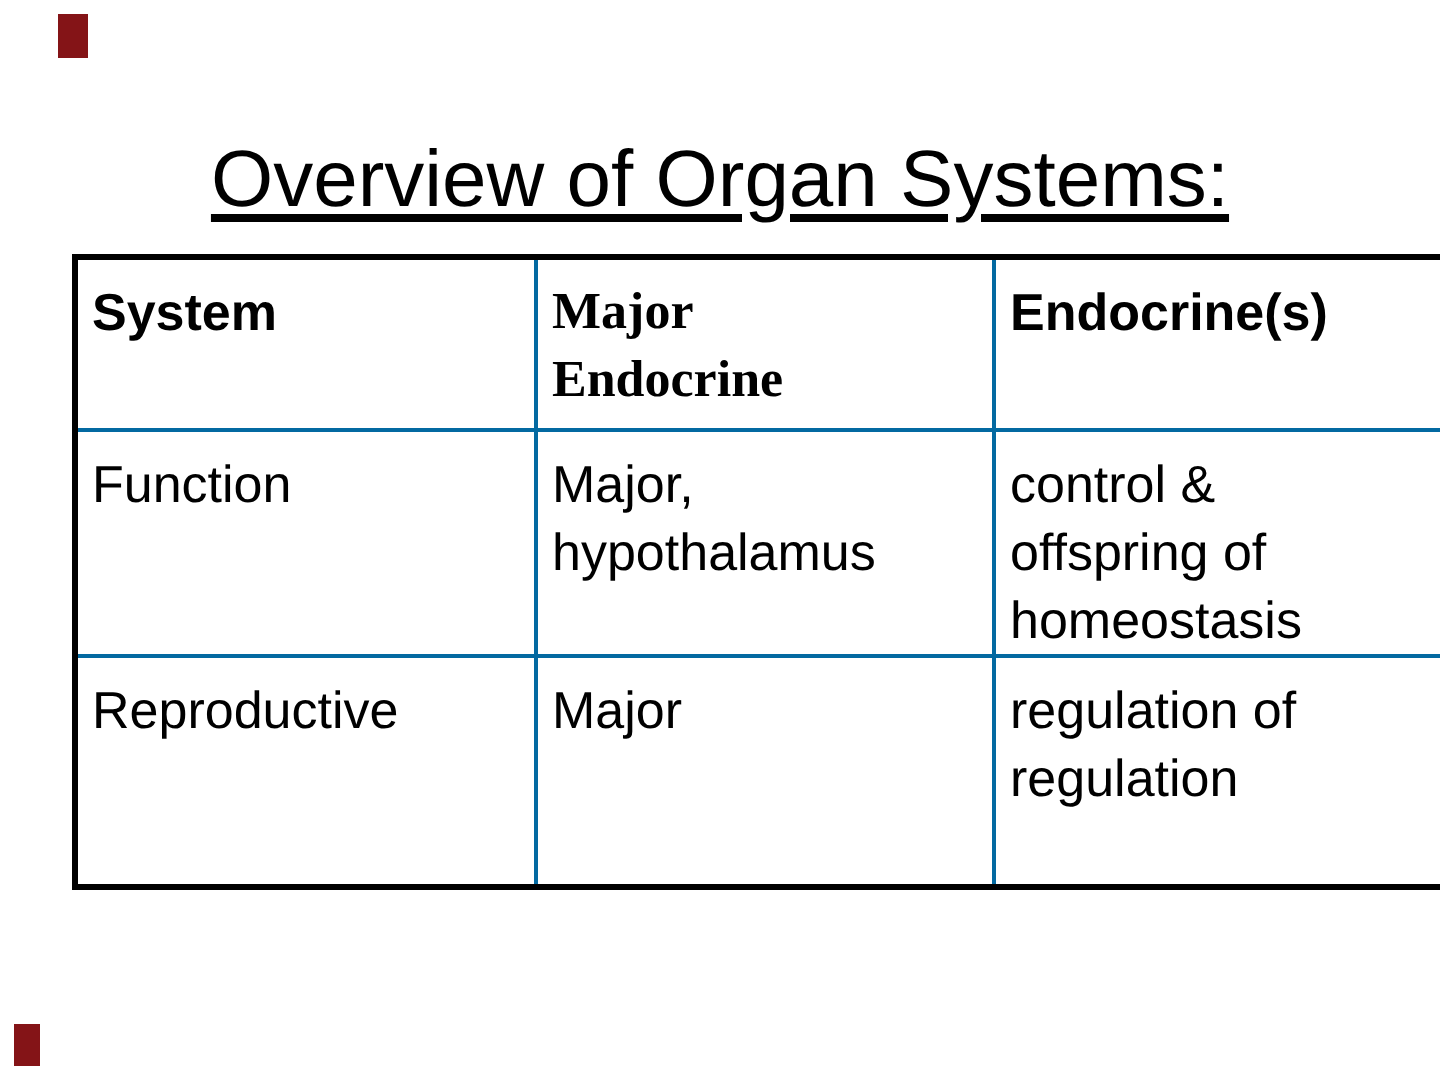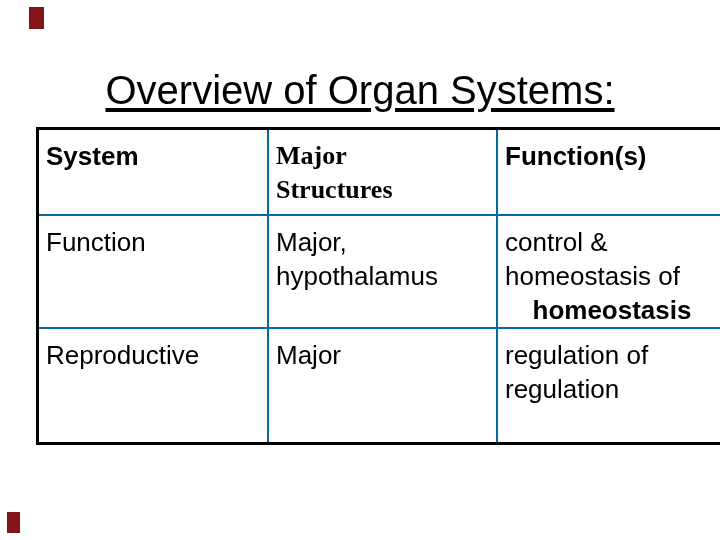--- a/index.html
+++ b/index.html
@@ -63,57 +63,57 @@
     line-height: 34px;
     overflow: hidden;
   }
   .col-system     { width: 217px; }
   .col-structures { width: 216px; font-family: Liberation Serif, serif; }
   .col-functions  { width: 214px; }
   tr.header-row td { font-weight: bold; height: 75px; }
   tr.row-endocrine td { height: 98px; }
   tr.row-reproductive td { height: 104px; margin-top: 34px; }
   .line { display: block; }
-  .bold-line { display: block; font-weight: bold; text-align: center; }
+  .bold-line { display: block; font-weight: normal; }
 </style>
 </head>
 <body>
 
 <div class="accent-rect accent-top-left" style="background: rgb(132, 20, 23);"></div>
 
 <div class="accent-rect accent-bottom-left" style="background: rgb(132, 20, 23);"></div>
 
 <h1 class="slide-title">Overview of Organ Systems:</h1>
 
 <table class="organ-table">
   <tbody>
       <tr class="header-row">
     <td class="col-system">
       <span class="line">System</span>
     </td>
     <td class="col-structures">
       <span class="line">Major</span>
-      <span class="line">Structures</span>
+      <span class="line">Endocrine</span>
     </td>
     <td class="col-functions">
-      <span class="line">Function(s)</span>
+      <span class="line">Endocrine(s)</span>
     </td>
   </tr>
 
   <tr class="row-endocrine">
     <td>
       <span class="line">Function</span>
     </td>
     <td>
       <span class="line">Major,</span>
       <span class="line">hypothalamus</span>
     </td>
     <td>
       <span class="line">control &amp;</span>
-      <span class="line">homeostasis of</span>
+      <span class="line">offspring of</span>
       <span class="bold-line">homeostasis</span>
     </td>
   </tr>
 
   <tr class="row-reproductive">
     <td>
       <span class="line">Reproductive</span>
     </td>
     <td>
       <span class="line">Major</span>

